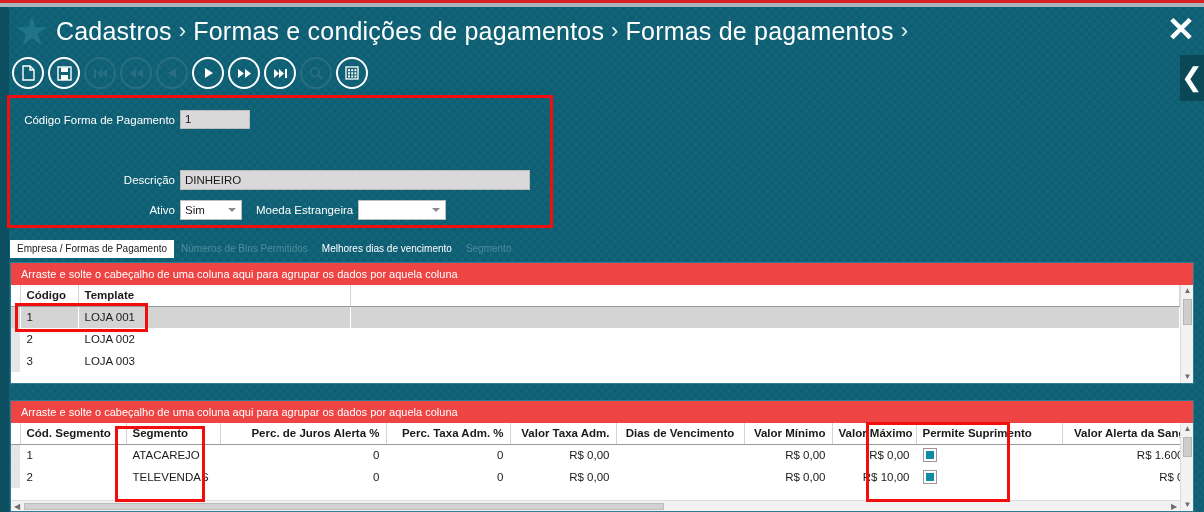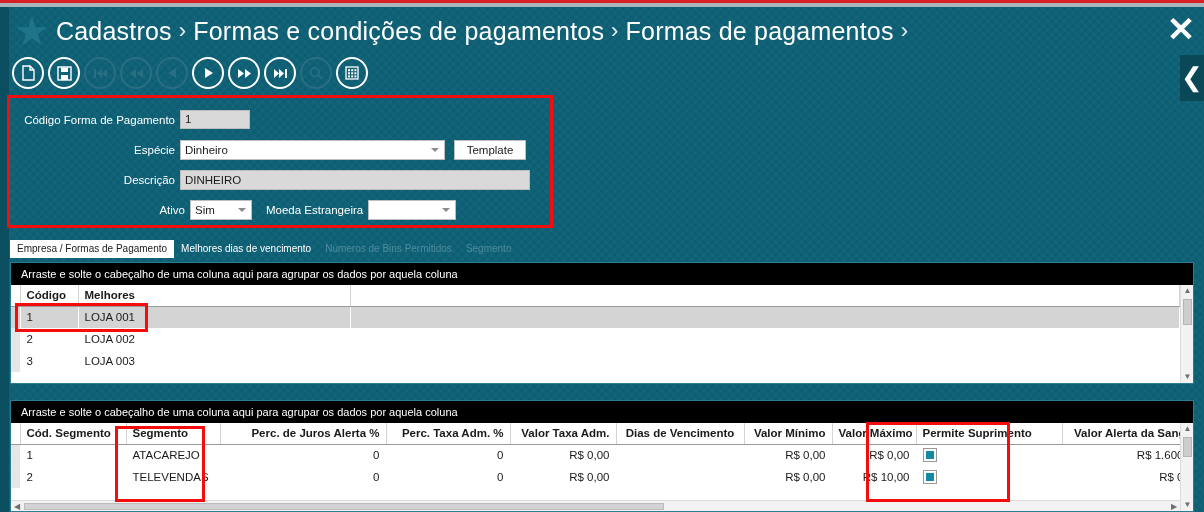--- a/index.html
+++ b/index.html
@@ -215,21 +215,21 @@
     cursor: default;
   }
   
   .grid-wrap {
     position: absolute;
     background: #ffffff;
     border: 1px solid #2a7d92;
     box-sizing: border-box;
   }
   .grid-hint {
-    background: #000000;
+    background: #ef4444;
     color: #ffffff;
     font-size: 11px;
     height: 22px;
     line-height: 22px;
     padding-left: 10px;
     box-sizing: border-box;
   }
   table.g {
     border-collapse: collapse;
     width: 100%;
@@ -432,70 +432,62 @@
     </div>
   </div>
 
   <div class="form-area">
 
     <div class="frow" style="left:0; top:12px;">
       <div class="flabel" style="width:165px;">Código Forma de Pagamento</div>
       <div class="finput" style="width:70px; margin-left:5px;">1</div>
     </div>
 
-    <div class="frow" style="left:0; top:42px;">
-      <div class="flabel" style="width:165px;">Espécie</div>
-      <div class="fselect" style="width:265px; margin-left:5px;">
-        <span>Dinheiro</span>
-        <span class="caret"></span>
-      </div>
-      <div class="btn-template" style="width:72px; margin-left:9px;">Template</div>
-    </div>
 
     <div class="frow" style="left:0; top:72px;">
       <div class="flabel" style="width:165px;">Descrição</div>
       <div class="finput" style="width:350px; margin-left:5px; height:20px; line-height:18px;">DINHEIRO</div>
     </div>
 
-    <div class="frow" style="left:0; top:102px;padding-left:10px;">
+    <div class="frow" style="left:0; top:102px;">
       <div class="flabel" style="width:165px;">Ativo</div>
       <div class="fselect" style="width:62px; margin-left:5px;">
         <span>Sim</span>
         <span class="caret"></span>
       </div>
       <div class="flabel" style="margin-left:14px;">Moeda Estrangeira</div>
       <div class="fselect" style="width:88px; margin-left:5px;">
         <span></span>
         <span class="caret"></span>
       </div>
     </div>
   </div>
 
   <div class="tabs">
     <div class="tab active">Empresa / Formas de Pagamento</div>
+    <div class="tab disabled">Números de Bins Permitidos</div>
     <div class="tab">Melhores dias de vencimento</div>
-    <div class="tab disabled">Números de Bins Permitidos</div>
     <div class="tab disabled">Segmento</div>
   </div>
 
   <div class="grid-wrap" style="left:10px; top:262px; width:1184px; height:122px;">
     <div class="grid-hint">Arraste e solte o cabeçalho de uma coluna aqui para agrupar os dados por aquela coluna</div>
     <div style="position:absolute; left:0; top:22px; right:13px; bottom:0; overflow:hidden;">
       <table class="g">
         <colgroup>
           <col style="width:9px">
             <col style="width:58px">
             <col style="width:272px">
             <col>
         </colgroup>
         <thead>
           <tr>
             <th class="indicator-col"></th>
             <th>Código</th>
-            <th>Melhores</th>
+            <th>Template</th>
             <th></th>
           </tr>
         </thead>
         <tbody>
           <tr class="row-sel">
             <td class="indicator-col"></td>
             <td>1</td>
             <td>LOJA 001</td>
             <td style="background:#d4d4d4"></td>
           </tr>

